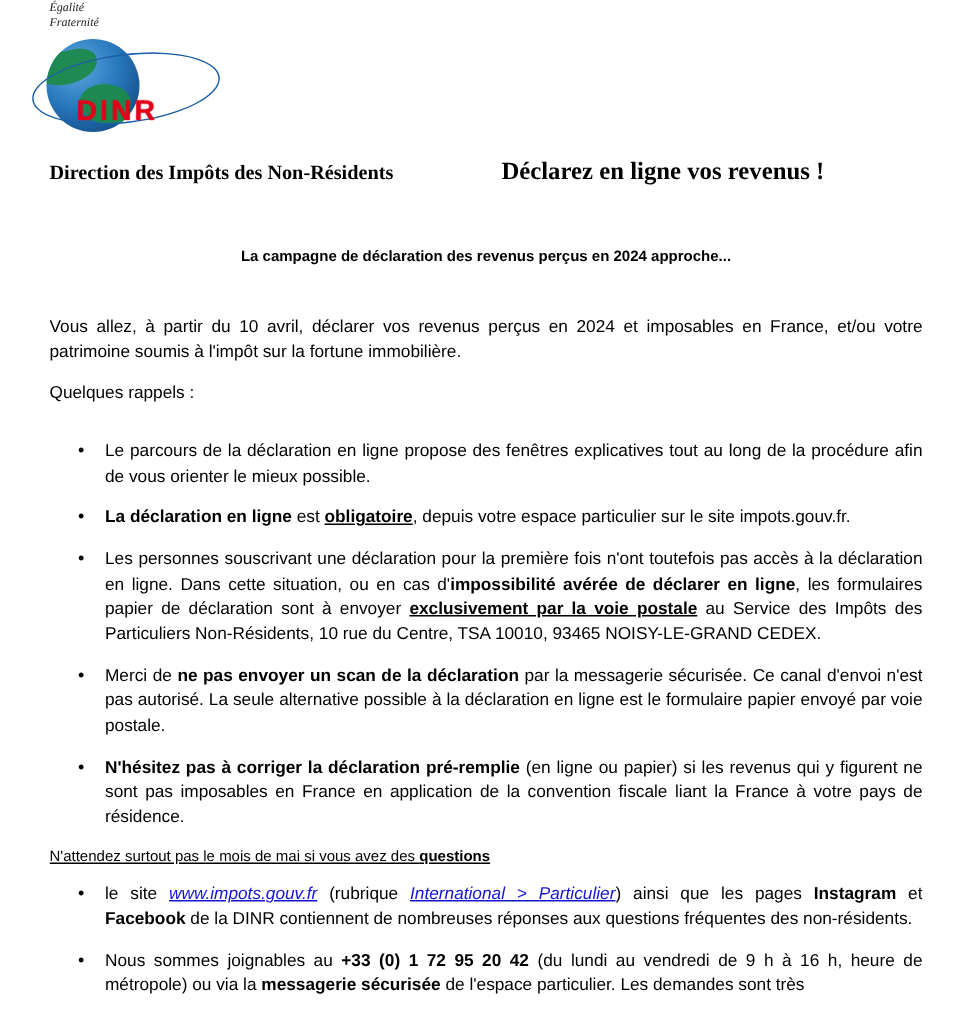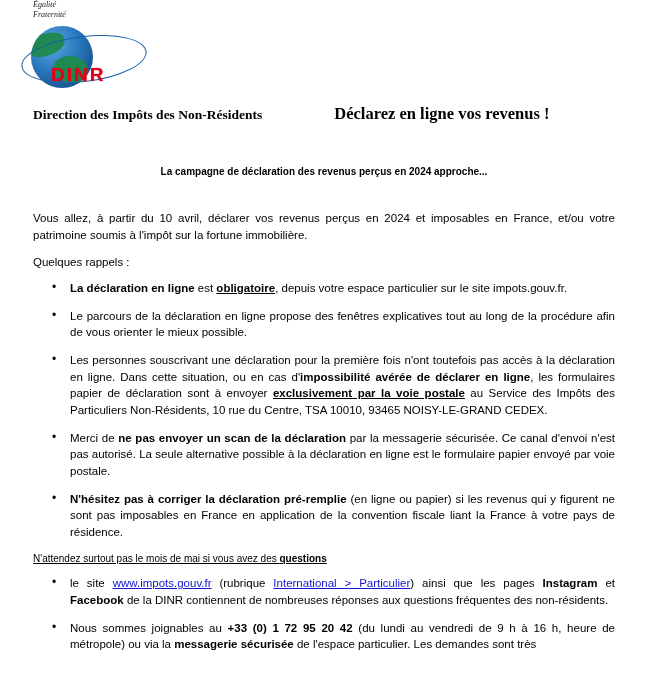--- a/index.html
+++ b/index.html
@@ -137,21 +137,21 @@
     top: 210px;
     width: 582px;
     font-size: 11.5px;
     line-height: 1.45;
     text-align: justify;
   }
   .para {
     margin: 0 0 11px 0;
   }
   .para.tight {
-    margin-bottom: 9px;
+    margin-bottom: 22px;
   }
   ul.bullets {
     list-style: none;
     margin: 0 0 0 0;
     padding: 0;
   }
   ul.bullets > li {
     position: relative;
     padding-left: 37px;
     margin-bottom: 11px;
@@ -162,20 +162,21 @@
     position: absolute;
     left: 19px;
     top: -1px;
     font-size: 12px;
   }
   b { font-weight: bold; }
   u { text-decoration: underline; }
   .link {
     color: #1414d2;
     text-decoration: underline;
+    font-style: italic;
   }
   .section-head {
     margin: 4px 0 9px 0;
     text-decoration: underline;
     font-size: 10px;
   }
   .clip-bottom {
     overflow: hidden;
   }
 </style>
@@ -198,22 +199,22 @@
     <div class="headline">Déclarez en ligne vos revenus !</div>
   </div>
 
   <div class="subtitle">La campagne de déclaration des revenus perçus en 2024 approche...</div>
 
   <div class="body clip-bottom">
     <p class="para">Vous allez, à partir du 10 avril, déclarer vos revenus perçus en 2024 et imposables en France, et/ou votre patrimoine soumis à l'impôt sur la fortune immobilière.</p>
     <p class="para tight">Quelques rappels :</p>
 
     <ul class="bullets" id="bullets-main">
+        <li>Le parcours de la déclaration en ligne propose des fenêtres explicatives tout au long de la procédure afin de vous orienter le mieux possible.</li>
         <li><b>La déclaration en ligne</b> est <u><b>obligatoire</b></u>, depuis votre espace particulier sur le site impots.gouv.fr.</li>
-        <li>Le parcours de la déclaration en ligne propose des fenêtres explicatives tout au long de la procédure afin de vous orienter le mieux possible.</li>
         <li>Les personnes souscrivant une déclaration pour la première fois n'ont toutefois pas accès à la déclaration en ligne. Dans cette situation, ou en cas d'<b>impossibilité avérée de déclarer en ligne</b>, les formulaires papier de déclaration sont à envoyer <u><b>exclusivement par la voie postale</b></u> au Service des Impôts des Particuliers Non-Résidents, 10 rue du Centre, TSA 10010, 93465 NOISY-LE-GRAND CEDEX.</li>
         <li>Merci de <b>ne pas envoyer un scan de la déclaration</b> par la messagerie sécurisée. Ce canal d'envoi n'est pas autorisé. La seule alternative possible à la déclaration en ligne est le formulaire papier envoyé par voie postale.</li>
         <li><b>N'hésitez pas à corriger la déclaration pré-remplie</b> (en ligne ou papier) si les revenus qui y figurent ne sont pas imposables en France en application de la convention fiscale liant la France à votre pays de résidence.</li>
       </ul>
 
     <p class="section-head" id="section2-head">N'attendez surtout pas le mois de mai  si vous avez des <b>questions</b></p>
 
     <ul class="bullets" id="bullets-second">
         <li>le site <span class="link">www.impots.gouv.fr</span> (rubrique <span class="link">International &gt; Particulier</span>) ainsi que les pages <b>Instagram</b> et <b>Facebook</b> de la DINR contiennent de nombreuses réponses aux questions fréquentes des non-résidents.</li>
         <li>Nous sommes joignables au <b>+33 (0) 1 72 95 20 42</b> (du lundi au vendredi de 9 h à 16 h, heure de métropole) ou via la <b>messagerie sécurisée</b> de l'espace particulier. Les demandes sont très</li>

